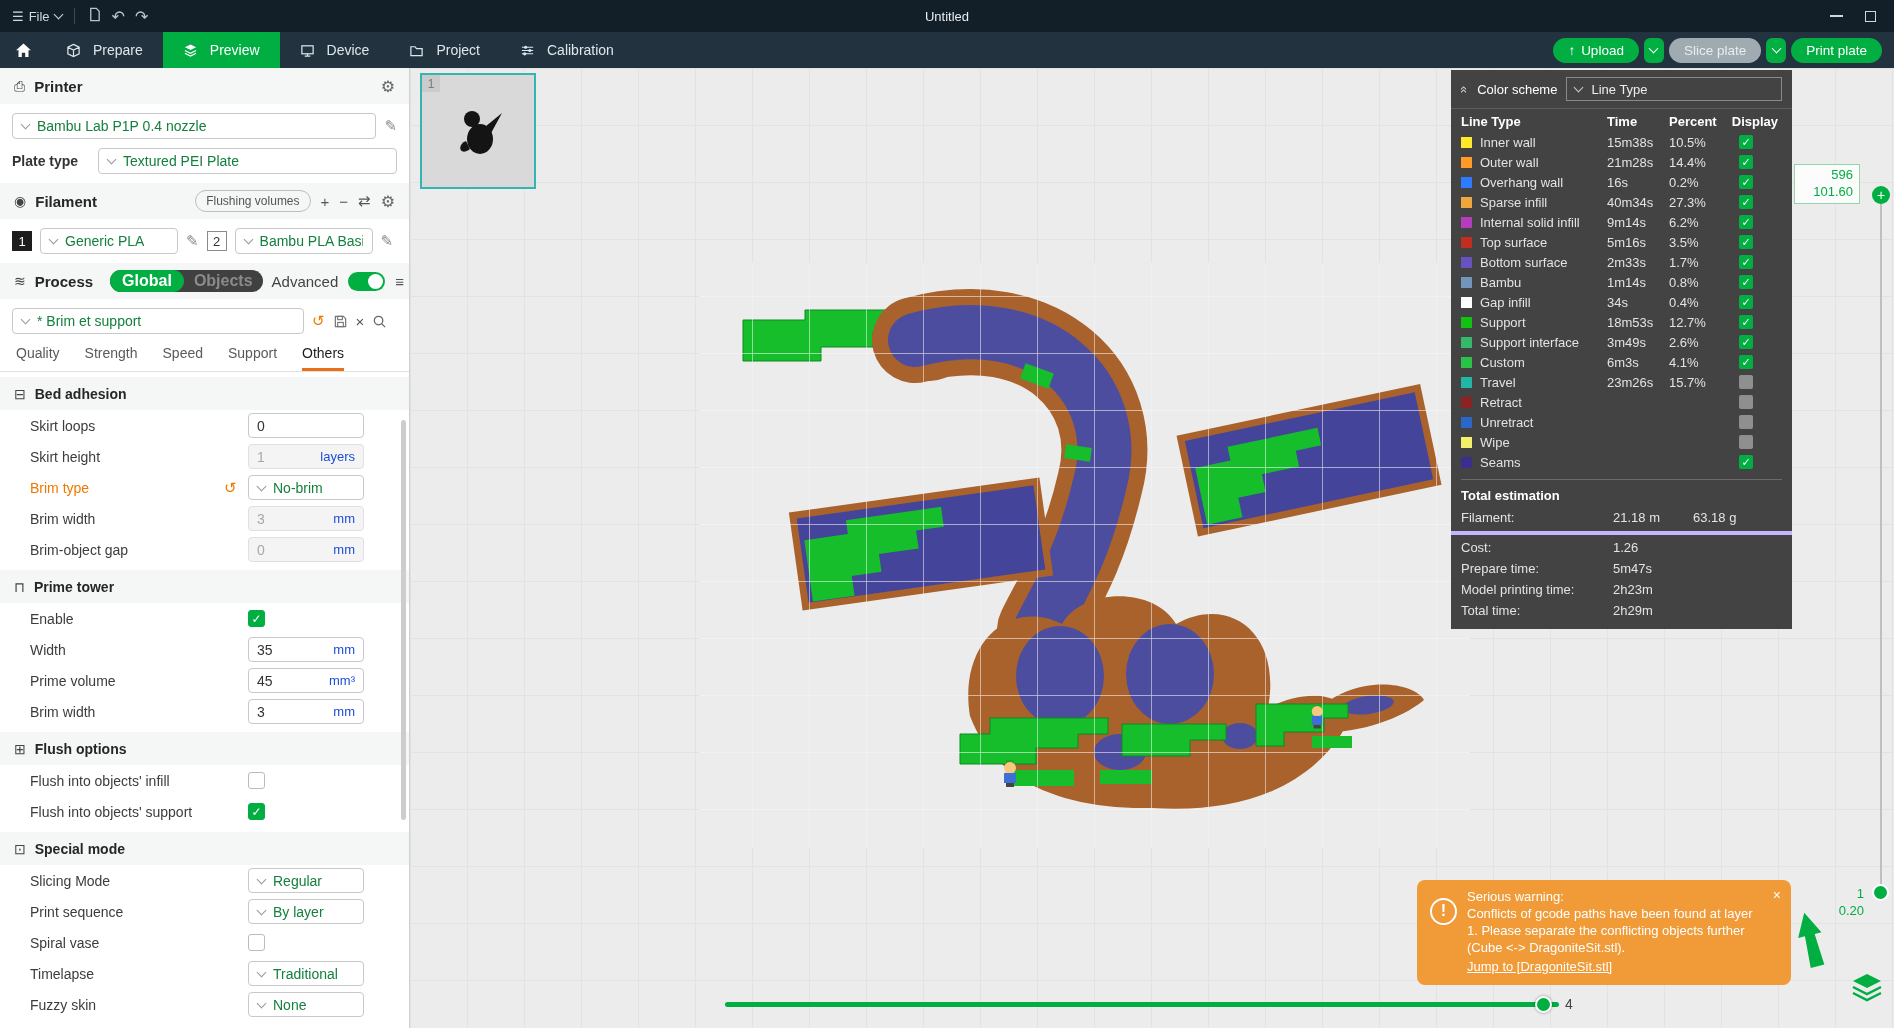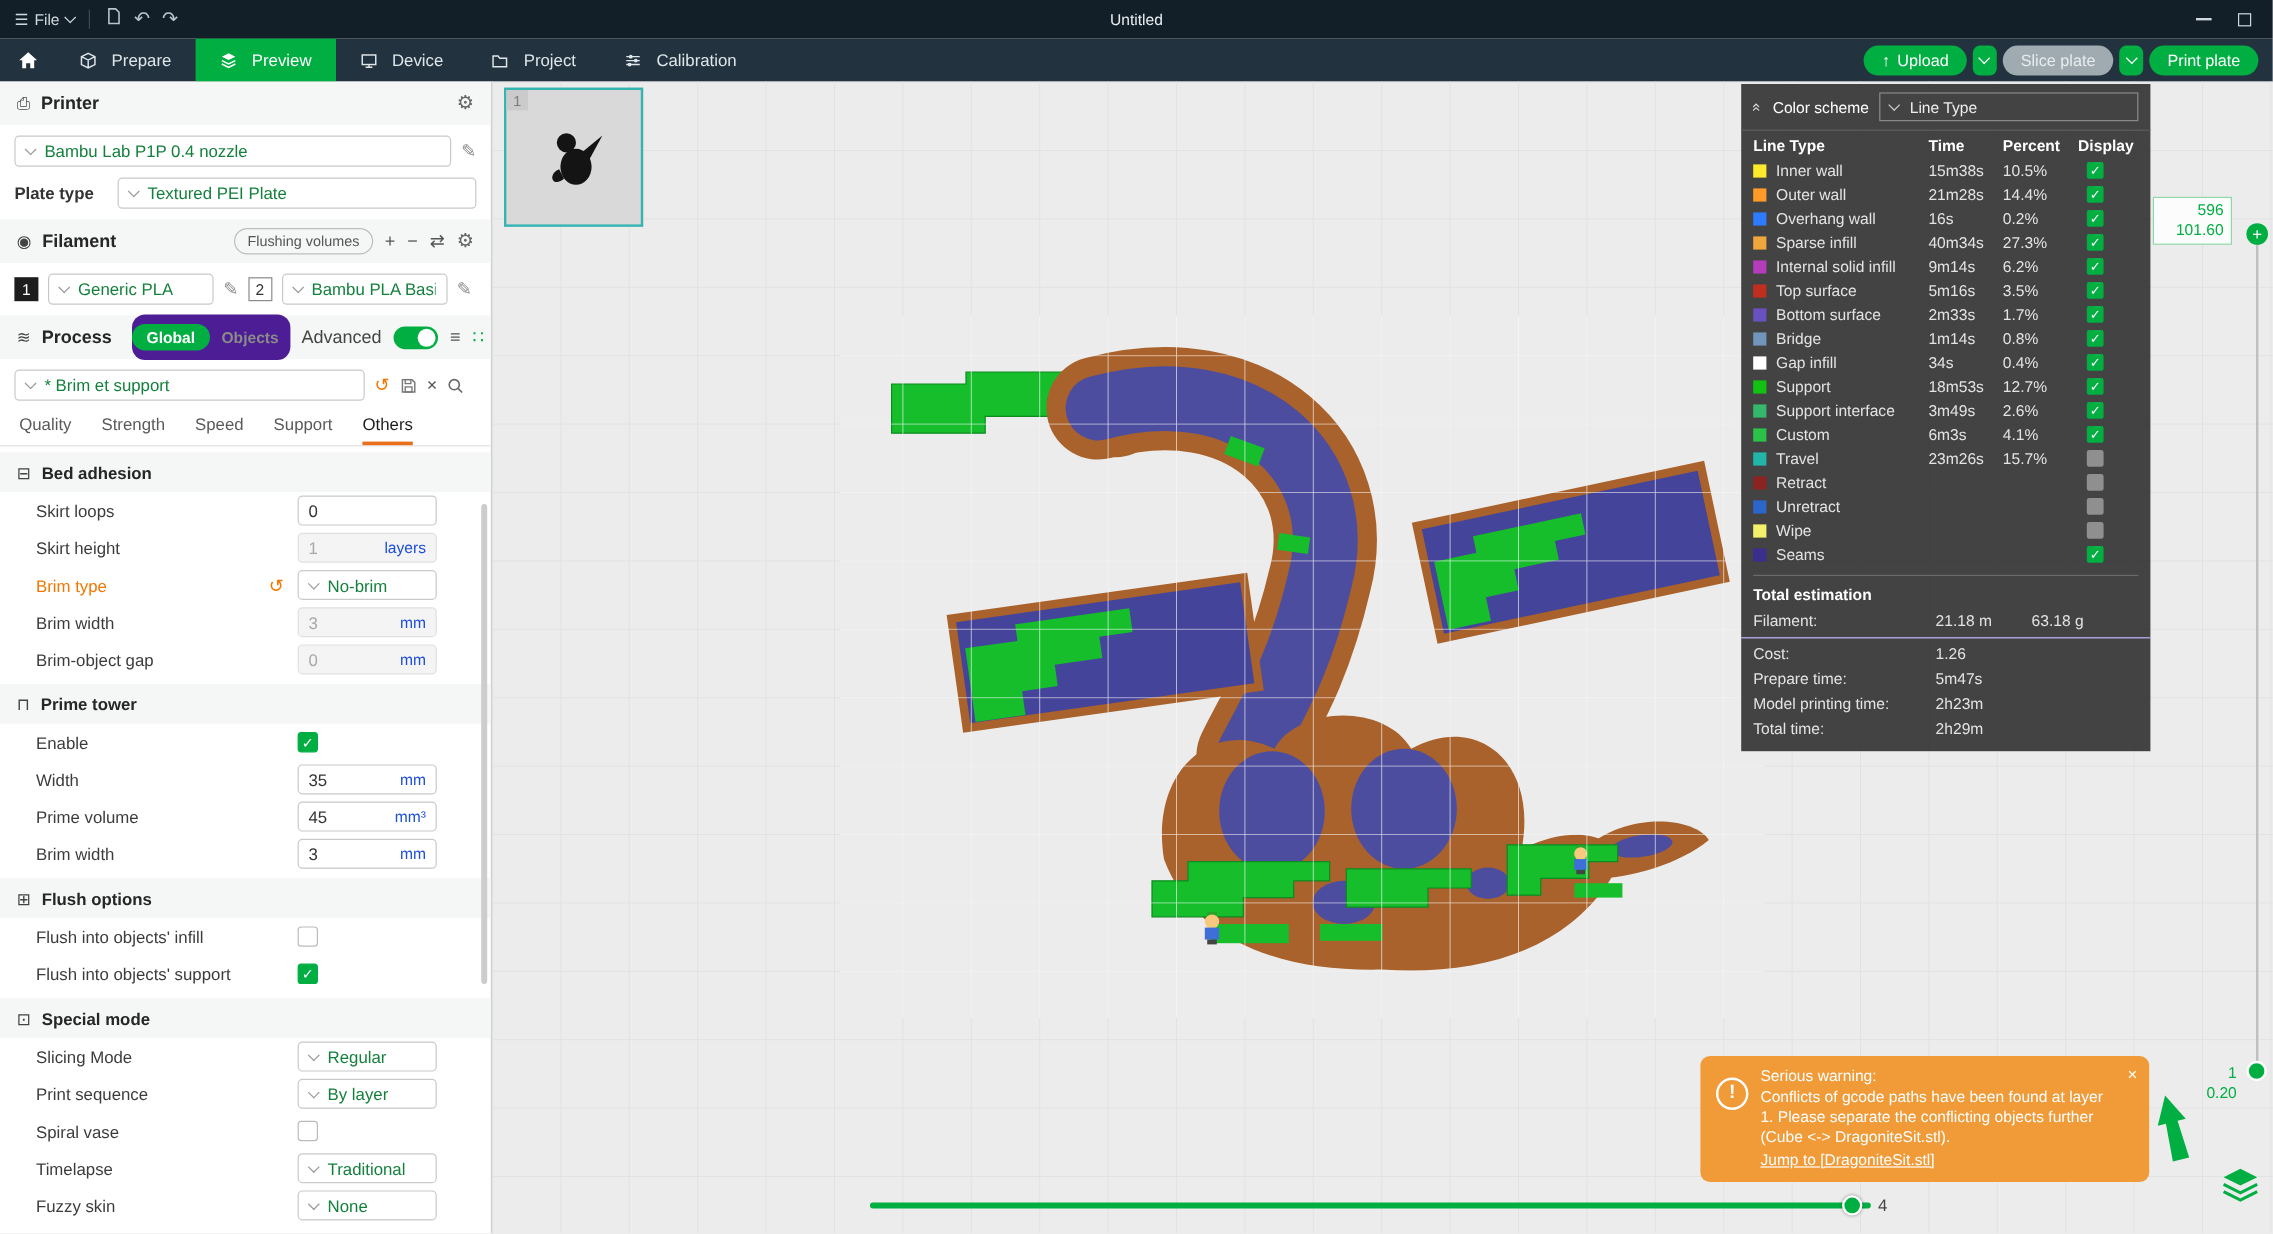--- a/index.html
+++ b/index.html
@@ -45,21 +45,21 @@
 .row{display:flex;align-items:center;gap:8px}
 .sel{height:26px;border:1px solid #c9c9c9;border-radius:4px;background:#fff;display:flex;align-items:center;gap:8px;padding:0 9px;color:#15803d;cursor:pointer;white-space:nowrap;overflow:hidden}
 .sel .chev{border-color:#999;flex:none}
 .plab{font-weight:bold;width:78px;flex:none}
 .edit-ic{color:#8a8a8a;font-size:15px;cursor:pointer}
 .pill{border:1px solid #bdbdbd;border-radius:11px;height:22px;padding:0 10px;font-size:12px;color:#555;display:flex;align-items:center;cursor:pointer}
 .mini-ic{color:#555;font-size:15px;cursor:pointer}
 .fil-num{width:20px;height:20px;display:flex;align-items:center;justify-content:center;font-size:13px;flex:none}
 .fil-num.black{background:#1d1d1d;color:#fff}
 .fil-num.white{border:1px solid #8b8b8b;background:#fff;color:#333}
-.seg{display:flex;background:#4c1d95;border-radius:11px;height:38px;font-size:13px;align-items:center}
+.seg{display:flex;background:#404040;border-radius:11px;height:22px;font-size:16px;align-items:center}
 .seg-on{background:#00AE42;color:#fff;border-radius:11px;padding:0 12px;height:22px;display:flex;align-items:center}
 .seg-off{color:#8a8a8a;padding:0 10px}
 .toggle{width:37px;height:19px;border-radius:10px;background:#00AE42;position:relative;cursor:pointer;flex:none}
 .toggle::after{content:"";position:absolute;right:2px;top:2px;width:15px;height:15px;border-radius:50%;background:#fff}
 .icon-btn{cursor:pointer;display:flex;align-items:center}
 .tabs{display:flex;gap:25px;padding:0 16px;border-bottom:1px solid #e0e0e0;height:34px;align-items:stretch}
 .tab{display:flex;align-items:center;color:#5a5a5a;border-bottom:3px solid transparent;cursor:pointer}
 .tab.active{color:#1c1c1c;border-bottom-color:#e8701a}
 .set-header{height:33px;background:#f5f6f6;display:flex;align-items:center;gap:9px;padding:0 14px;font-weight:bold;color:#262626;margin-top:5px}
 .set-row{display:flex;align-items:center;height:31px;padding-left:30px}
@@ -94,21 +94,21 @@
 .lg-row{display:flex;align-items:center;height:20px;padding:0 10px}
 .lg-sw{width:11px;height:11px;margin-right:8px;flex:none}
 .lg-name{width:127px;white-space:nowrap}
 .lg-time{width:62px}
 .lg-pct{width:56px}
 .lg-cbx{width:14px;height:14px;background:#8f8f8f;margin-left:14px;border-radius:2px;font-size:11px;display:flex;align-items:center;justify-content:center;cursor:pointer}
 .lg-cbx.on{background:#00AE42;color:#fff}
 .lg-divider{height:1px;background:#6a6a6a;margin:7px 10px 4px}
 .lg-total-title{font-weight:bold;color:#fff;padding:4px 10px}
 .tot-row{display:flex;padding:3px 10px}
-.tot-row.first{border-bottom:1px solid #c4b5fd;padding-bottom:6px;margin-bottom:2px}
+.tot-row.first{border-bottom:4px solid #c4b5fd;padding-bottom:6px;margin-bottom:2px}
 .tot-label{width:152px}
 .tot-v1{width:80px}
 
 
 .toast{position:absolute;left:1007px;top:812px;width:374px;background:#f09a38;border-radius:8px;color:#fff;padding:9px 30px 10px 50px;font-size:13px;line-height:1.3}
 .toast-icon{position:absolute;left:13px;top:18px;width:27px;height:27px;border:2px solid #fff;border-radius:50%;display:flex;align-items:center;justify-content:center;font-weight:bold;font-size:16px}
 .toast-close{position:absolute;right:10px;top:6px;font-size:14px;cursor:pointer}
 .toast-link{text-decoration:underline;display:inline-block;margin-top:2px;cursor:pointer}
 
 
@@ -603,21 +603,21 @@
           </div>
           <div class="lg-row">
             <div class="lg-sw" style="background: rgb(106, 81, 192);"></div>
             <div class="lg-name">Bottom surface</div>
             <div class="lg-time">2m33s</div>
             <div class="lg-pct">1.7%</div>
             <div class="lg-cbx on">✓</div>
           </div>
           <div class="lg-row">
             <div class="lg-sw" style="background: rgb(114, 150, 187);"></div>
-            <div class="lg-name">Bridge</div>
+            <div class="lg-name">Bambu</div>
             <div class="lg-time">1m14s</div>
             <div class="lg-pct">0.8%</div>
             <div class="lg-cbx on">✓</div>
           </div>
           <div class="lg-row">
             <div class="lg-sw" style="background: rgb(255, 255, 255);"></div>
             <div class="lg-name">Gap infill</div>
             <div class="lg-time">34s</div>
             <div class="lg-pct">0.4%</div>
             <div class="lg-cbx on">✓</div>

